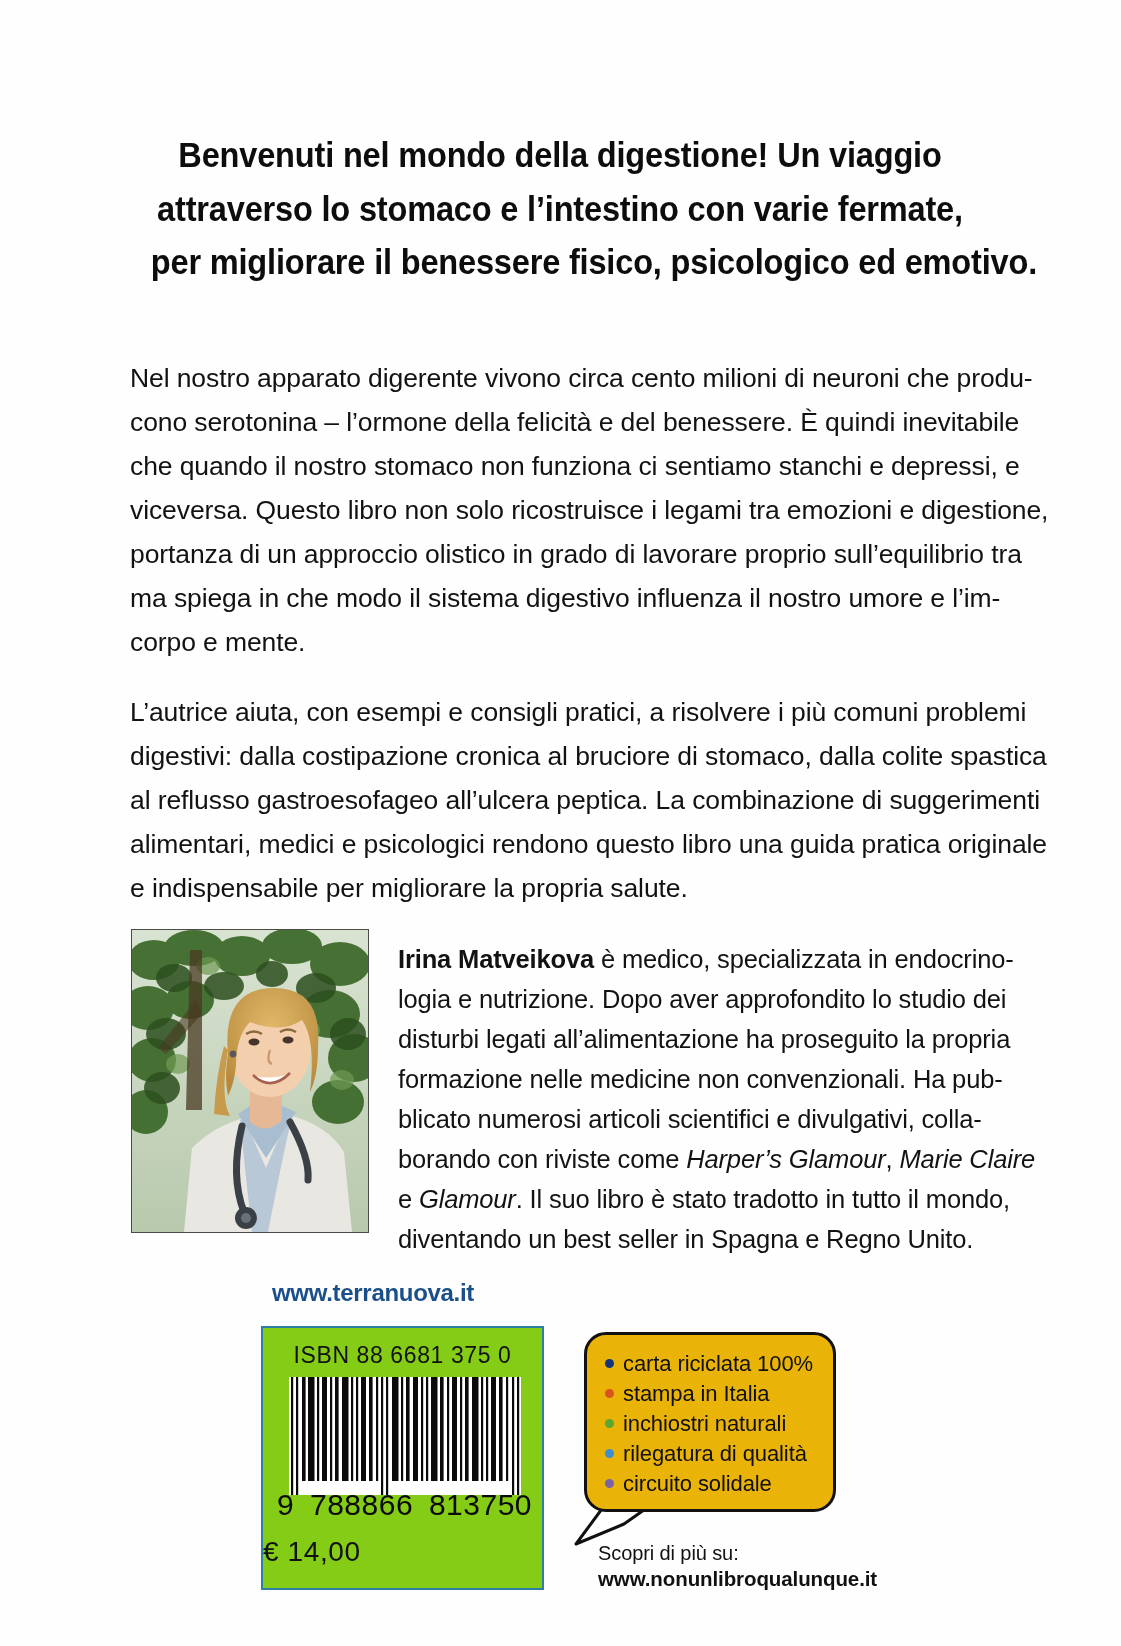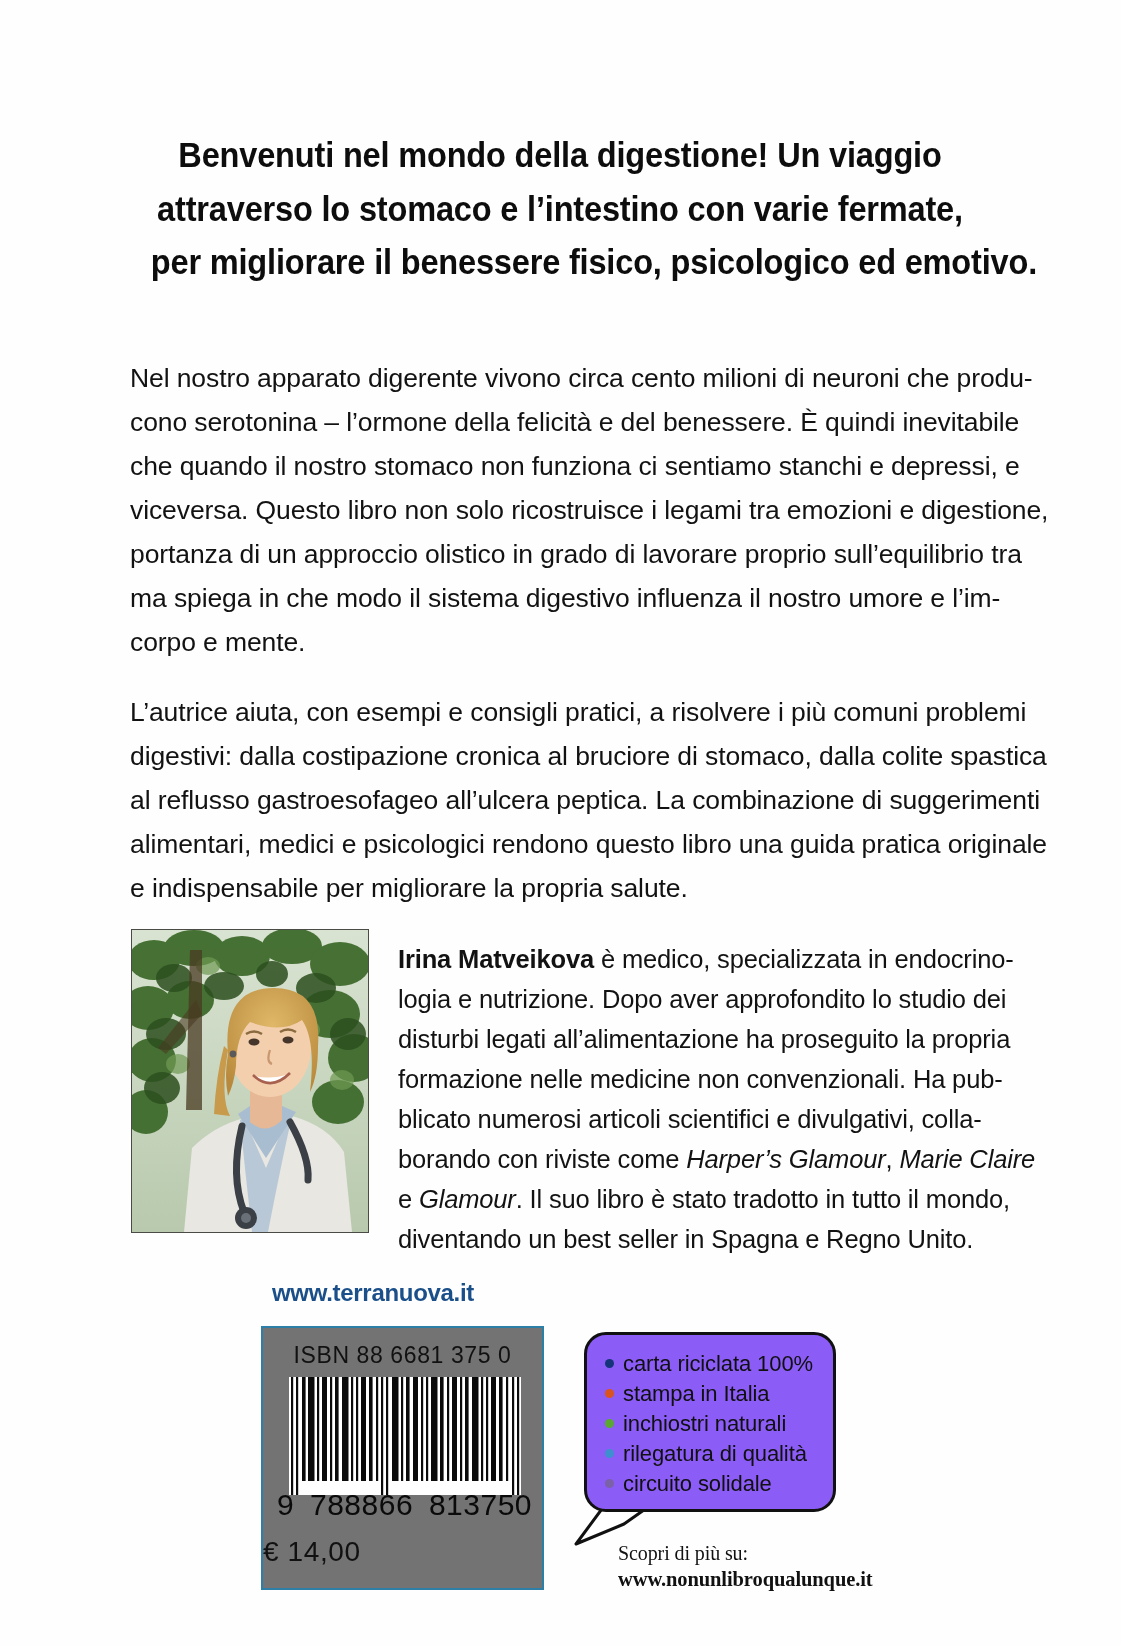--- a/index.html
+++ b/index.html
@@ -102,21 +102,21 @@
   }
 
   
   .isbn-box {
     position: absolute;
     left: 261px;
     top: 1326px;
     width: 283px;
     height: 264px;
     border: 2px solid #2e7fa8;
-    background: #737373;
+    background: #84cc16;
     box-sizing: border-box;
   }
   .isbn-label {
     position: absolute;
     left: 0;
     right: 0;
     top: 14px;
     text-align: center;
     font-size: 23px;
     letter-spacing: 0.6px;
@@ -162,21 +162,21 @@
     height: 260px;
   }
   .eco-bubble {
     position: absolute;
     left: 18px;
     top: 0;
     width: 252px;
     min-height: 166px;
     border: 3px solid #111;
     border-radius: 22px;
-    background: #8b5cf6;
+    background: #eab308;
     box-sizing: border-box;
     padding: 14px 10px 10px 18px;
     z-index: 2;
   }
   .eco-item {
     display: flex;
     align-items: baseline;
     font-size: 22px;
     line-height: 30px;
     color: #101010;
@@ -196,27 +196,26 @@
     position: absolute;
     left: 0;
     top: 150px;
     width: 130px;
     height: 80px;
     z-index: 1;
   }
   .eco-tail svg { display: block; width: 100%; height: 100%; }
   .eco-footer {
     position: absolute;
-    left: 52px;
+    left: 32px;
     top: 208px;
     font-size: 20px;
     line-height: 26px;
     color: #111;
     letter-spacing: -0.1px;
-    font-family: Liberation Serif, serif;
   }
   .eco-footer .eco-site { font-weight: 700; font-size: 20.5px; }
 </style>
 </head>
 <body>
 
 <div class="page">
 
   <div class="headline">
     <span class="hl-line">Benvenuti nel mondo della digestione! Un viaggio</span>

